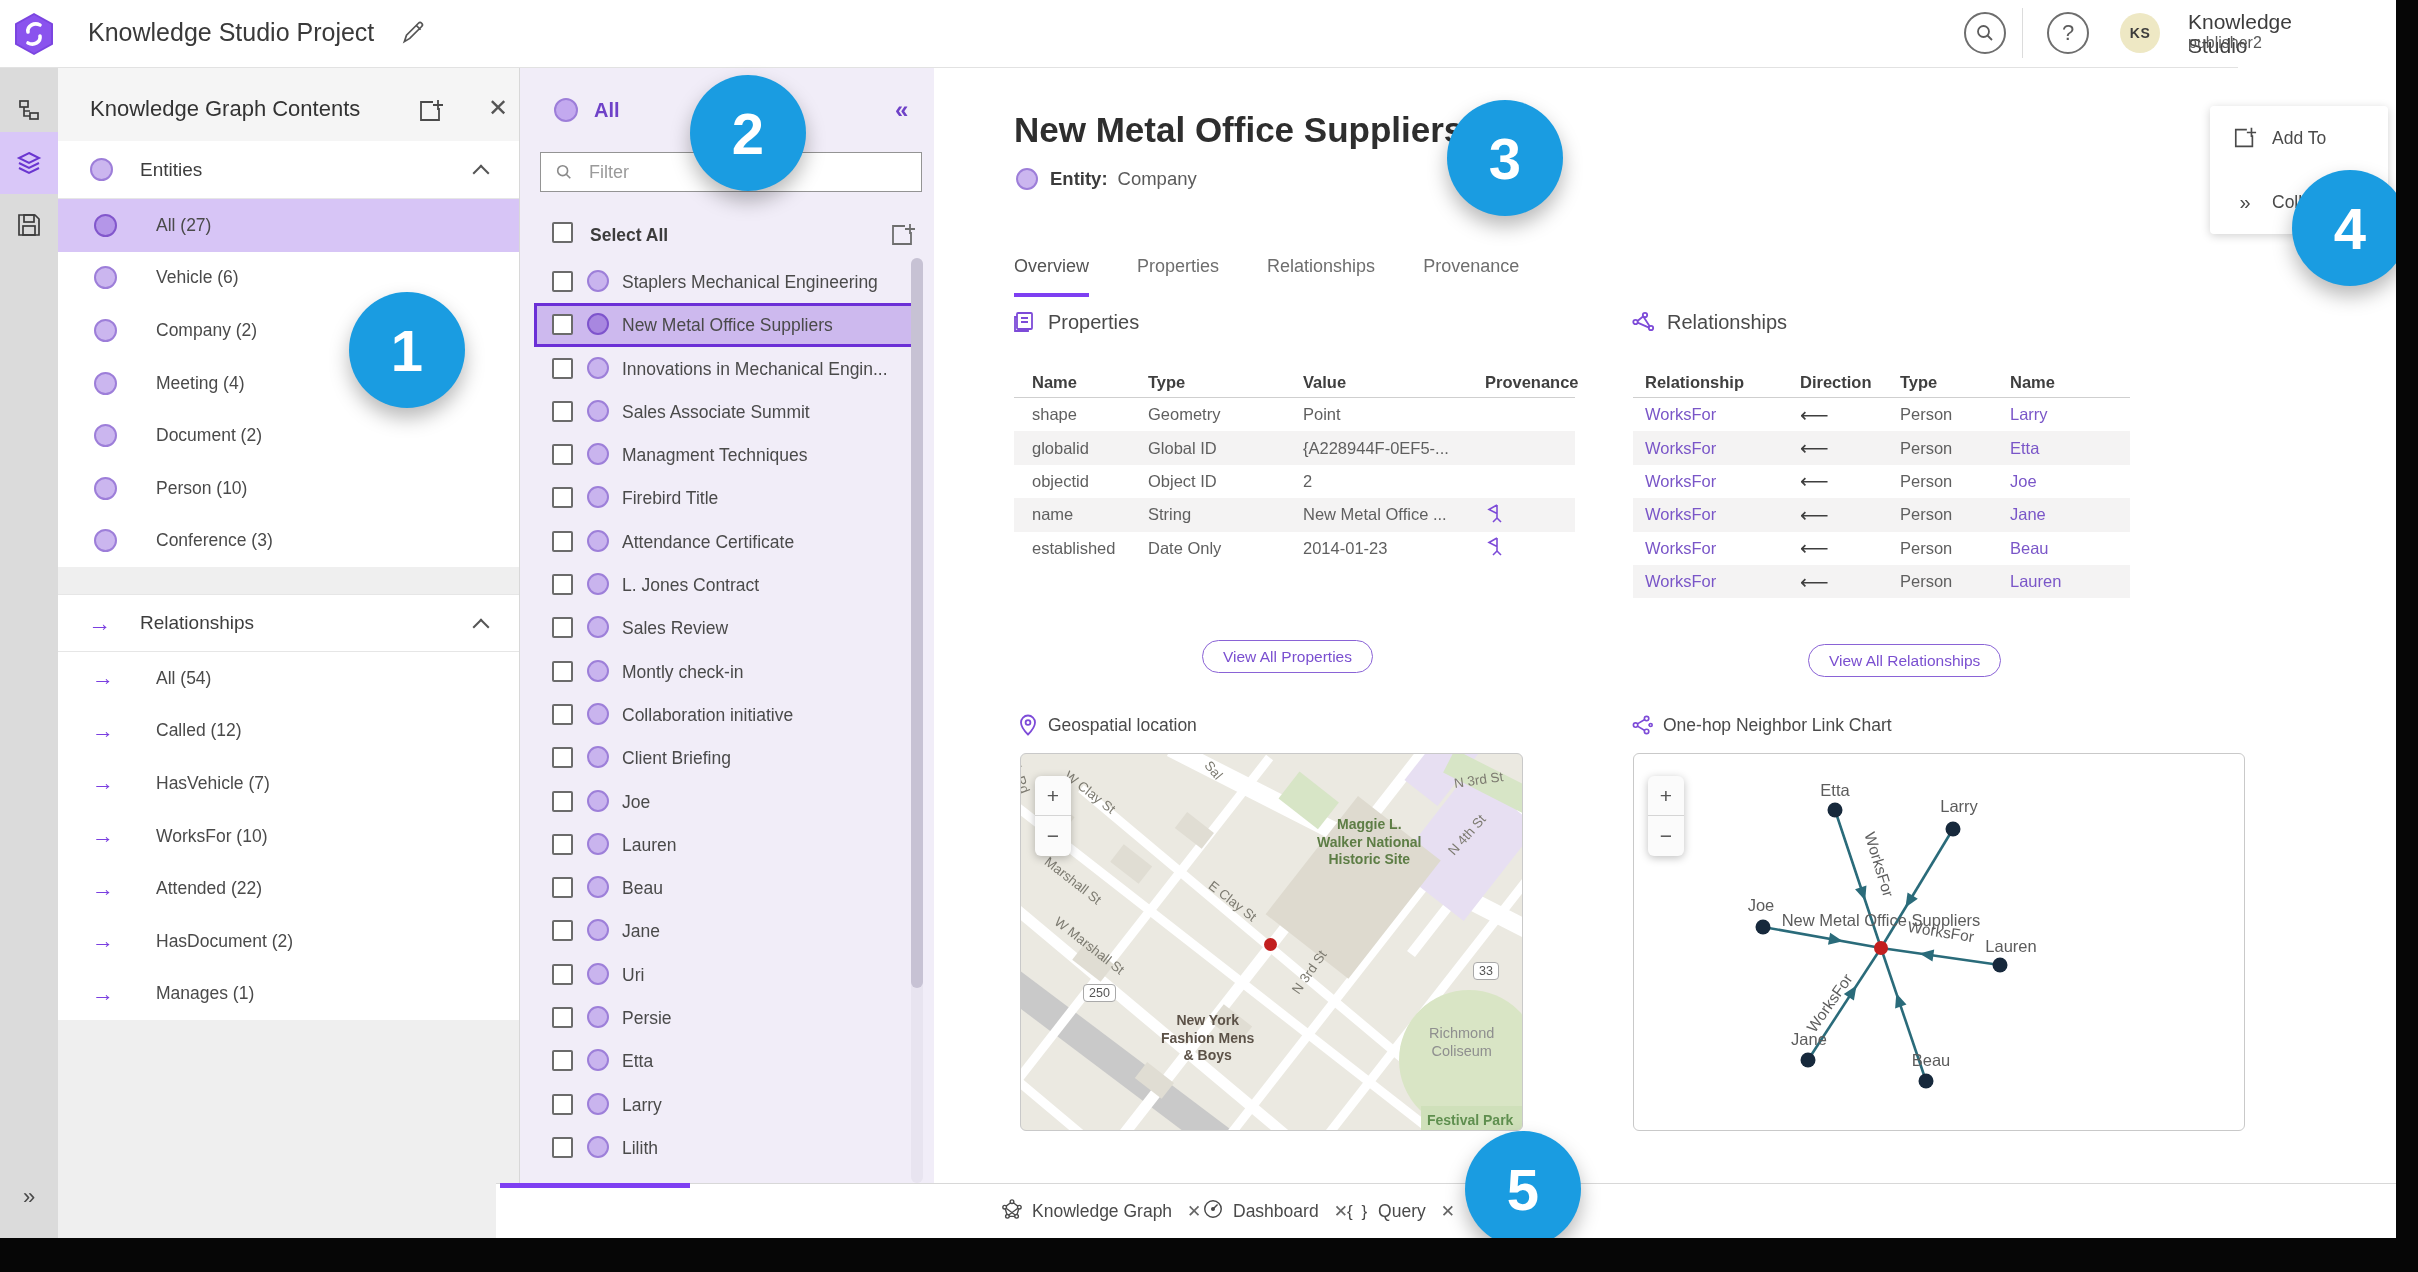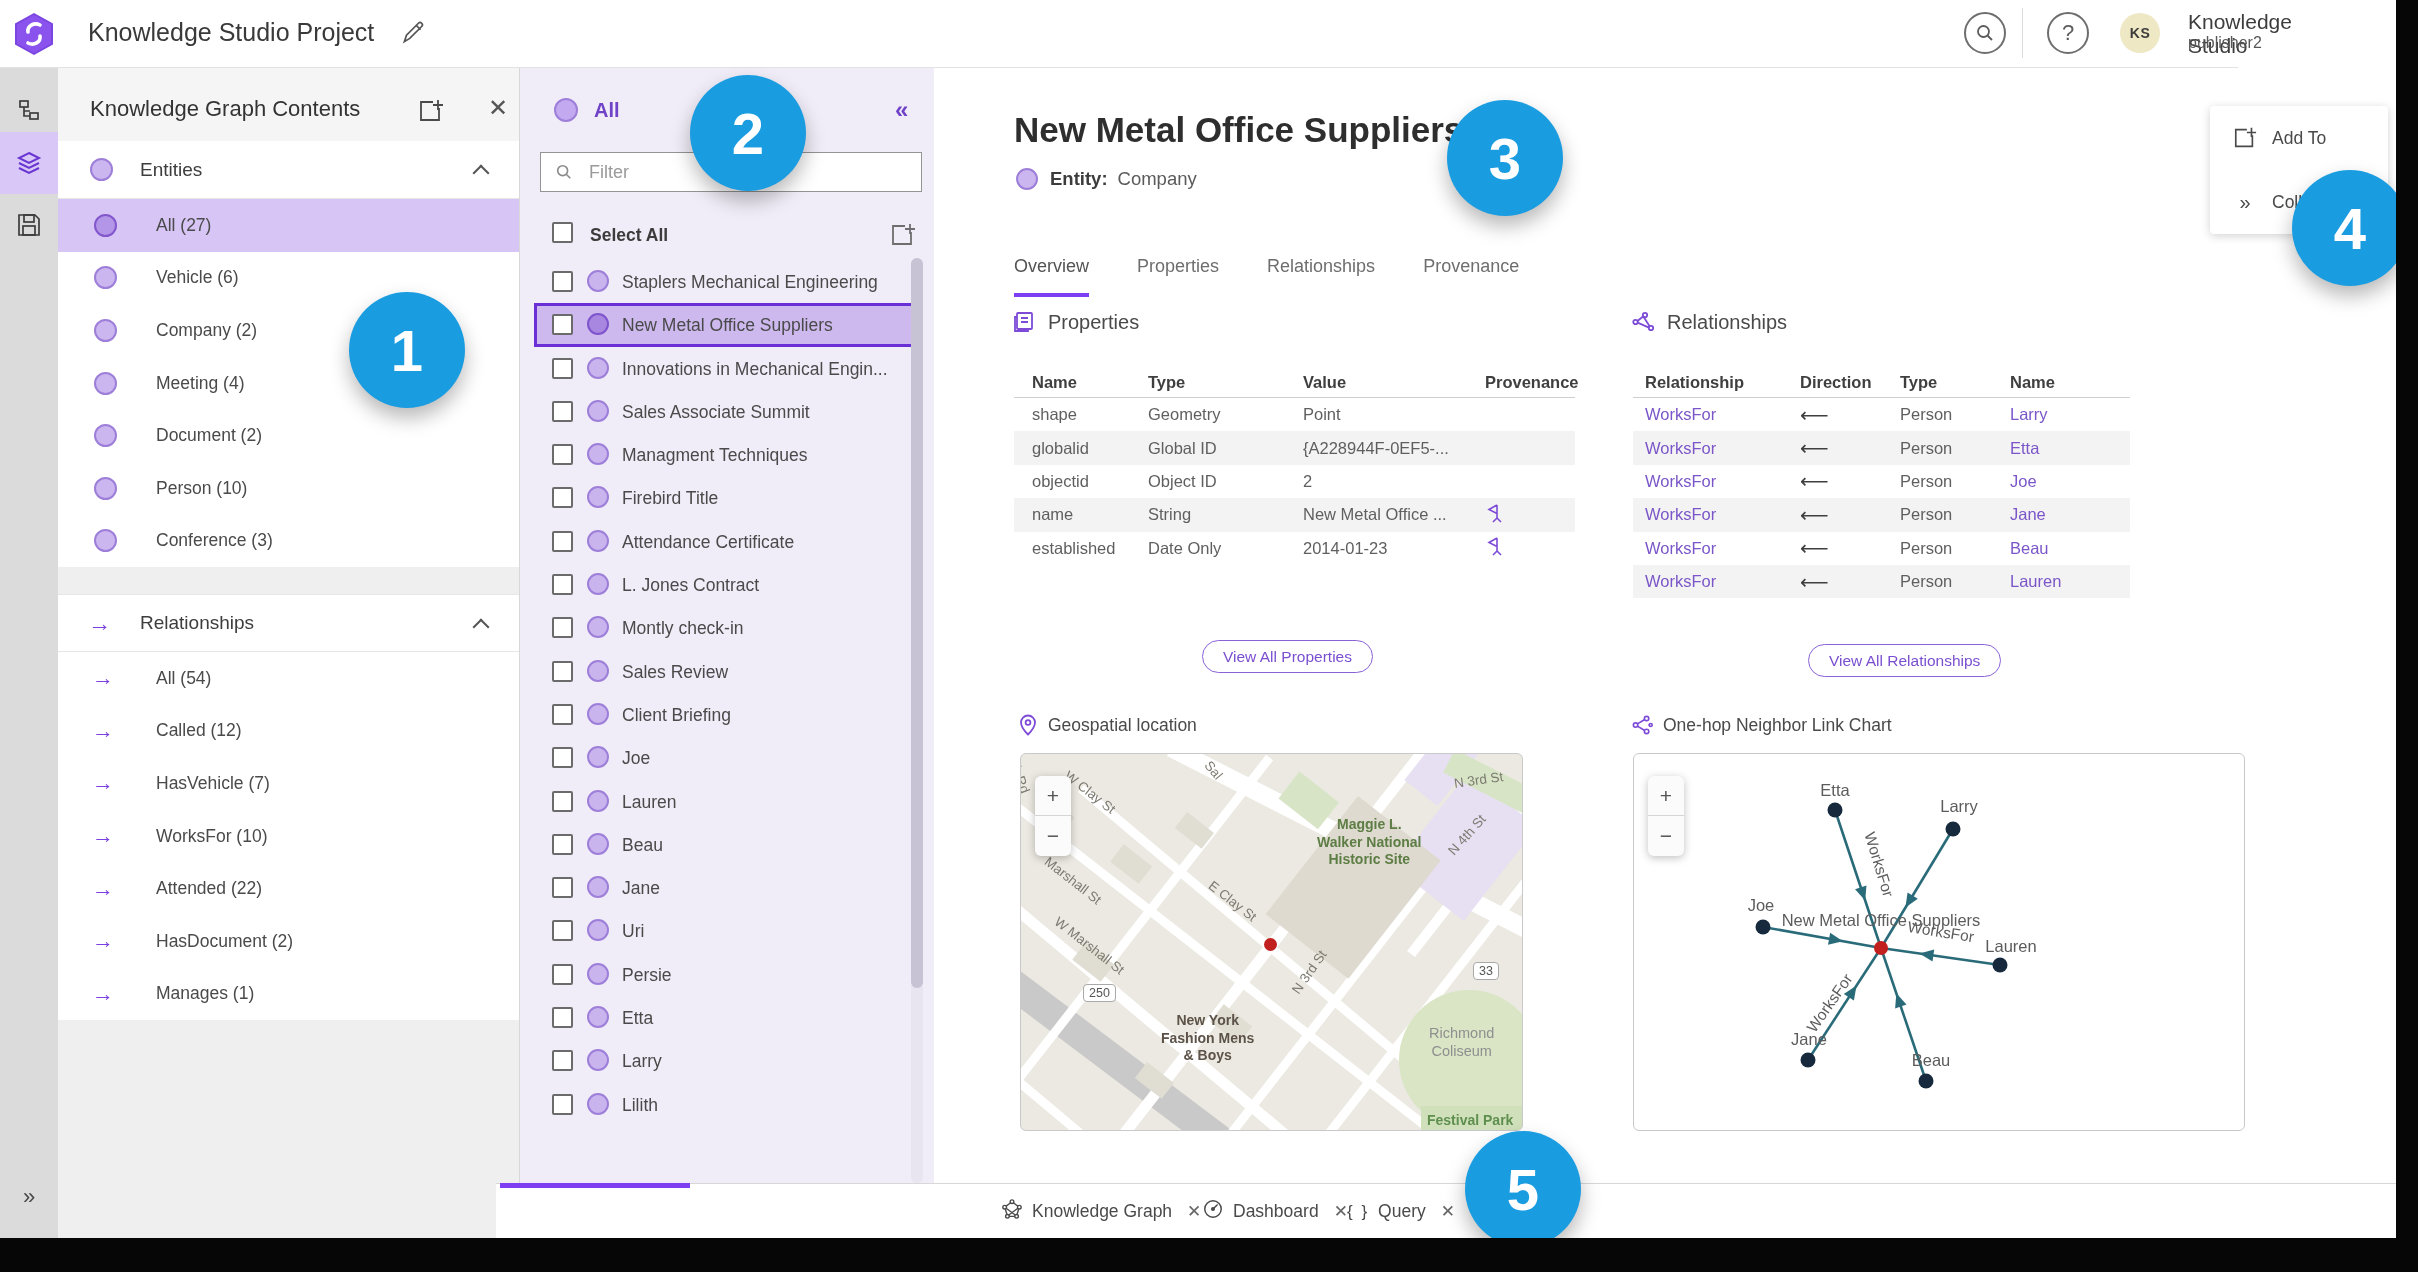--- a/index.html
+++ b/index.html
@@ -339,26 +339,31 @@
           <span class="lbl">Attendance Certificate</span>
         </div>
         <div class="lp-row">
           <span class="cb"></span>
           <span class="dot"></span>
           <span class="lbl">L. Jones Contract</span>
         </div>
         <div class="lp-row">
           <span class="cb"></span>
           <span class="dot"></span>
+          <span class="lbl">Sales Review</span>
+        </div>
+        <div class="lp-row">
+          <span class="cb"></span>
+          <span class="dot"></span>
           <span class="lbl">Montly check-in</span>
         </div>
         <div class="lp-row">
           <span class="cb"></span>
           <span class="dot"></span>
-          <span class="lbl">Sales Review</span>
+          <span class="lbl">Collaboration initiative</span>
         </div>
         <div class="lp-row">
           <span class="cb"></span>
           <span class="dot"></span>
           <span class="lbl">Client Briefing</span>
         </div>
         <div class="lp-row">
           <span class="cb"></span>
           <span class="dot"></span>
           <span class="lbl">Joe</span>

